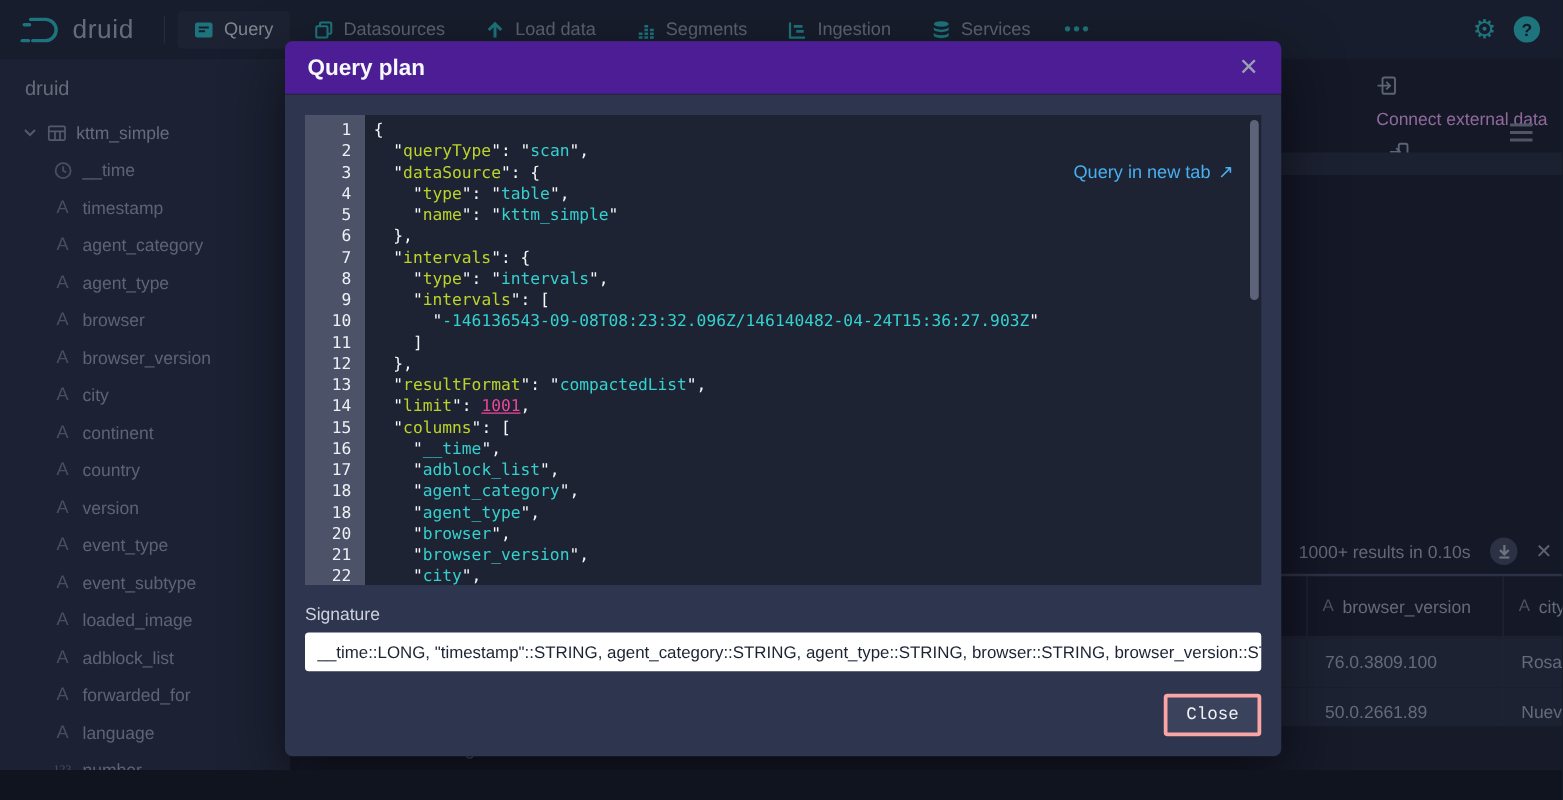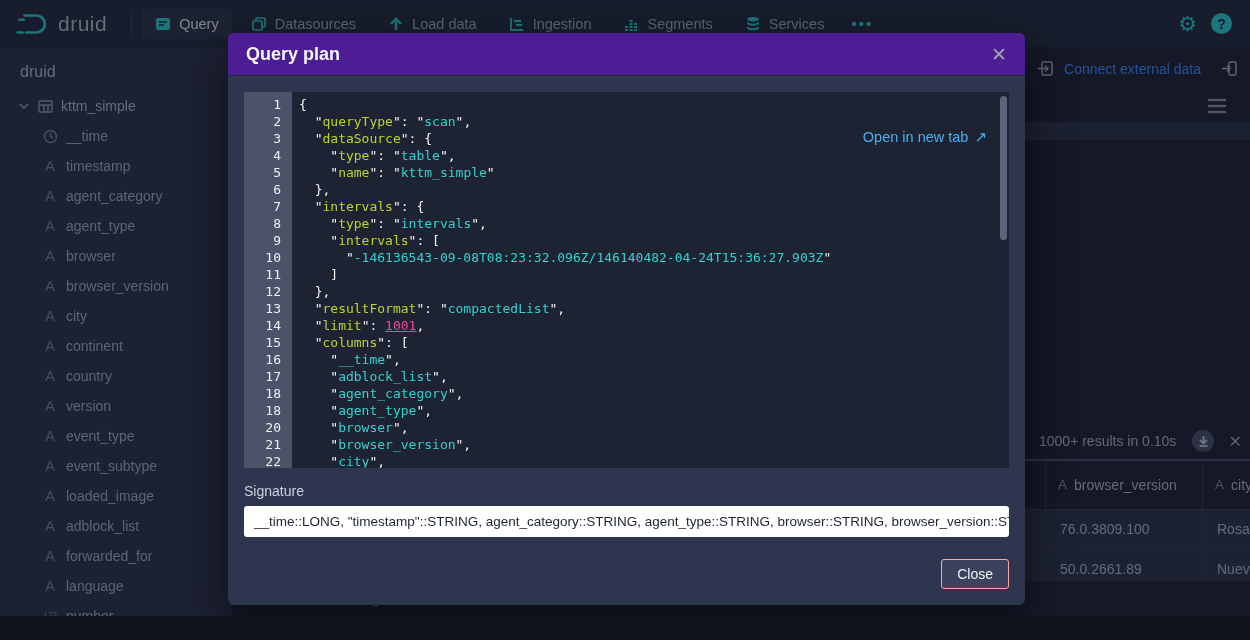--- a/index.html
+++ b/index.html
@@ -34,22 +34,22 @@
   .tree-row .ticon { width:18px; margin-left:4px; color:#8b93a6; display:flex; justify-content:center; }
   .tree-row .tlabel { margin-left:7px; }
   .col-row { display:flex; align-items:center; height:30px; cursor:pointer; color:#9aa3b5; }
   .col-row .cicon { width:20px; margin-left:40px; display:flex; justify-content:center; align-items:center;
     color:#767f92; font-size:14.5px; }
   .col-row .cicon.num { font-size:9.5px; letter-spacing:0;font-family:Liberation Serif, serif; }
   .col-row .clabel { margin-left:6px; }
 
   
   .main { position:absolute; left:240px; top:47px; right:0; bottom:0; background:#1d2232; }
-  .connect-row { position:absolute; top:13px; right:12px; display:flex; align-items:flex-end; gap:10px;
-    color:#3b82f6; font-size:14px; }
+  .connect-row { position:absolute; top:13px; right:12px; display:flex; align-items:flex-start; gap:10px;
+    color:#f0abfc; font-size:14px;flex-direction:column; }
   .connect-row .cr-icon { color:#9aa3b4; display:flex; }
   .hamburger { position:absolute; top:50px; right:22px; color:#848ca0; display:flex; cursor:pointer; }
   .editor-strip { position:absolute; top:75px; left:40px; right:0; height:18px; background:#2a3146; }
   .results-panel { position:absolute; left:782px; right:0; top:376px; bottom:35px; }
   .results-bar { display:flex; align-items:center; height:36px; padding-left:17px;
     color:#a3abbc; font-size:14px; }
   .results-bar .dl { margin-left:16px; width:22px; height:22px; border-radius:50%; background:#454d64;
     color:#b9c0cf; display:flex; align-items:center; justify-content:center; cursor:pointer; }
   .results-bar .rx { margin-left:14px; color:#98a1b2; font-size:16px; cursor:pointer; }
   .results-divider { height:2px; background:#454e66; }
@@ -89,22 +89,22 @@
   .tok-p { color:#f5f7fa; }
   .open-tab { position:absolute; top:36px; right:22px; color:#48aff0; font-size:14.5px; cursor:pointer; }
   .open-tab .arr { font-size:15px; margin-left:6px; }
   .vscroll { position:absolute; right:2px; top:4px; width:7px; height:144px; background:#5d647a;
     border-radius:4px; cursor:pointer; }
   .sig-label { margin-top:15px; font-size:14px; color:#cdd2de; }
   .sig-input { margin-top:7px; width:100%; height:31px; background:#ffffff; border:none; border-radius:3px;
     font-family:"Liberation Sans", sans-serif; font-size:13.5px; color:#1c2433; padding:0 10px;
     white-space:nowrap; overflow:hidden; display:flex; align-items:center; }
   .modal-footer { position:absolute; right:16px; bottom:16px; }
-  .btn-close { background:#3b425c; border:1px solid #fca5a5; border-radius:3px; color:#eef1f6;
-    font-size:14px; padding:6px 15px; cursor:pointer; font-family:Liberation Sans, sans-serif; }
+  .btn-close { background:#3b425c; border:3px solid #fca5a5; border-radius:3px; color:#eef1f6;
+    font-size:14px; padding:6px 15px; cursor:pointer; font-family:Liberation Mono, monospace; }
 
   svg { display:block; }
 </style>
 </head>
 <body>
 
 <div class="app">
 
   <nav class="navbar">
     <div class="logo">
@@ -137,48 +137,48 @@
           <span>Datasources</span>
         </div>
         <div class="nav-item">
           <span class="nicon">
             <svg width="16" height="16" viewBox="0 0 16 16">
               <polyline points="3,8 8,3 13,8" fill="none" stroke="currentColor" stroke-width="2.4"></polyline>
               <line x1="8" y1="4" x2="8" y2="14" stroke="currentColor" stroke-width="2.4"></line>
             </svg>
           </span>
           <span>Load data</span>
-        </div>
-        <div class="nav-item">
-          <span class="nicon">
-            <svg width="16" height="16" viewBox="0 0 16 16">
-              <polyline points="2,2 2,14 14,14" fill="none" stroke="currentColor" stroke-width="1.8"></polyline>
-              <line x1="5" y1="5" x2="12" y2="5" stroke="currentColor" stroke-width="2.2"></line>
-              <line x1="7" y1="9" x2="13" y2="9" stroke="currentColor" stroke-width="2.2"></line>
-            </svg>
-          </span>
-          <span>Ingestion</span>
         </div>
         <div class="nav-item">
           <span class="nicon">
             <svg width="16" height="16" viewBox="0 0 16 16">
               <g fill="currentColor">
                 <rect x="2" y="10" width="3" height="2"></rect>
                 <rect x="2" y="13" width="3" height="2"></rect>
                 <rect x="6.5" y="4" width="3" height="2"></rect>
                 <rect x="6.5" y="7" width="3" height="2"></rect>
                 <rect x="6.5" y="10" width="3" height="2"></rect>
                 <rect x="6.5" y="13" width="3" height="2"></rect>
                 <rect x="11" y="7" width="3" height="2"></rect>
                 <rect x="11" y="10" width="3" height="2"></rect>
                 <rect x="11" y="13" width="3" height="2"></rect>
               </g>
             </svg>
           </span>
           <span>Segments</span>
+        </div>
+        <div class="nav-item">
+          <span class="nicon">
+            <svg width="16" height="16" viewBox="0 0 16 16">
+              <polyline points="2,2 2,14 14,14" fill="none" stroke="currentColor" stroke-width="1.8"></polyline>
+              <line x1="5" y1="5" x2="12" y2="5" stroke="currentColor" stroke-width="2.2"></line>
+              <line x1="7" y1="9" x2="13" y2="9" stroke="currentColor" stroke-width="2.2"></line>
+            </svg>
+          </span>
+          <span>Ingestion</span>
         </div>
         <div class="nav-item">
           <span class="nicon">
             <svg width="16" height="16" viewBox="0 0 16 16">
               <g fill="currentColor">
                 <ellipse cx="8" cy="3.2" rx="6" ry="2.2"></ellipse>
                 <path d="M2 5.5 a6 2.2 0 0 0 12 0 v2 a6 2.2 0 0 1 -12 0 z"></path>
                 <path d="M2 10 a6 2.2 0 0 0 12 0 v2.3 a6 2.2 0 0 1 -12 0 z"></path>
               </g>
             </svg>
@@ -406,21 +406,21 @@
             <div>16</div>
             <div>17</div>
             <div>18</div>
             <div>18</div>
             <div>20</div>
             <div>21</div>
             <div>22</div>
           </div>
         <div class="code" id="code"><div><span class="tok-p">{</span></div><div><span class="tok-p">  "</span><span class="tok-k">queryType</span><span class="tok-p">": "</span><span class="tok-s">scan</span><span class="tok-p">",</span></div><div><span class="tok-p">  "</span><span class="tok-k">dataSource</span><span class="tok-p">": {</span></div><div><span class="tok-p">    "</span><span class="tok-k">type</span><span class="tok-p">": "</span><span class="tok-s">table</span><span class="tok-p">",</span></div><div><span class="tok-p">    "</span><span class="tok-k">name</span><span class="tok-p">": "</span><span class="tok-s">kttm_simple</span><span class="tok-p">"</span></div><div><span class="tok-p">  },</span></div><div><span class="tok-p">  "</span><span class="tok-k">intervals</span><span class="tok-p">": {</span></div><div><span class="tok-p">    "</span><span class="tok-k">type</span><span class="tok-p">": "</span><span class="tok-s">intervals</span><span class="tok-p">",</span></div><div><span class="tok-p">    "</span><span class="tok-k">intervals</span><span class="tok-p">": [</span></div><div><span class="tok-p">      "</span><span class="tok-s">-146136543-09-08T08:23:32.096Z/146140482-04-24T15:36:27.903Z</span><span class="tok-p">"</span></div><div><span class="tok-p">    ]</span></div><div><span class="tok-p">  },</span></div><div><span class="tok-p">  "</span><span class="tok-k">resultFormat</span><span class="tok-p">": "</span><span class="tok-s">compactedList</span><span class="tok-p">",</span></div><div><span class="tok-p">  "</span><span class="tok-k">limit</span><span class="tok-p">": </span><span class="tok-n">1001</span><span class="tok-p">,</span></div><div><span class="tok-p">  "</span><span class="tok-k">columns</span><span class="tok-p">": [</span></div><div><span class="tok-p">    "</span><span class="tok-s">__time</span><span class="tok-p">",</span></div><div><span class="tok-p">    "</span><span class="tok-s">adblock_list</span><span class="tok-p">",</span></div><div><span class="tok-p">    "</span><span class="tok-s">agent_category</span><span class="tok-p">",</span></div><div><span class="tok-p">    "</span><span class="tok-s">agent_type</span><span class="tok-p">",</span></div><div><span class="tok-p">    "</span><span class="tok-s">browser</span><span class="tok-p">",</span></div><div><span class="tok-p">    "</span><span class="tok-s">browser_version</span><span class="tok-p">",</span></div><div><span class="tok-p">    "</span><span class="tok-s">city</span><span class="tok-p">",</span></div></div>
         <div class="open-tab">
-          <span>Open in new tab</span><span class="arr">↗</span>
+          <span>Query in new tab</span><span class="arr">↗</span>
         </div>
         <div class="vscroll"></div>
       </div>
       <div class="sig-label">Signature</div>
       <div class="sig-input">__time::LONG, "timestamp"::STRING, agent_category::STRING, agent_type::STRING, browser::STRING, browser_version::STRI</div>
     </div>
     <div class="modal-footer">
       <button class="btn-close">Close</button>
     </div>
   </div>

